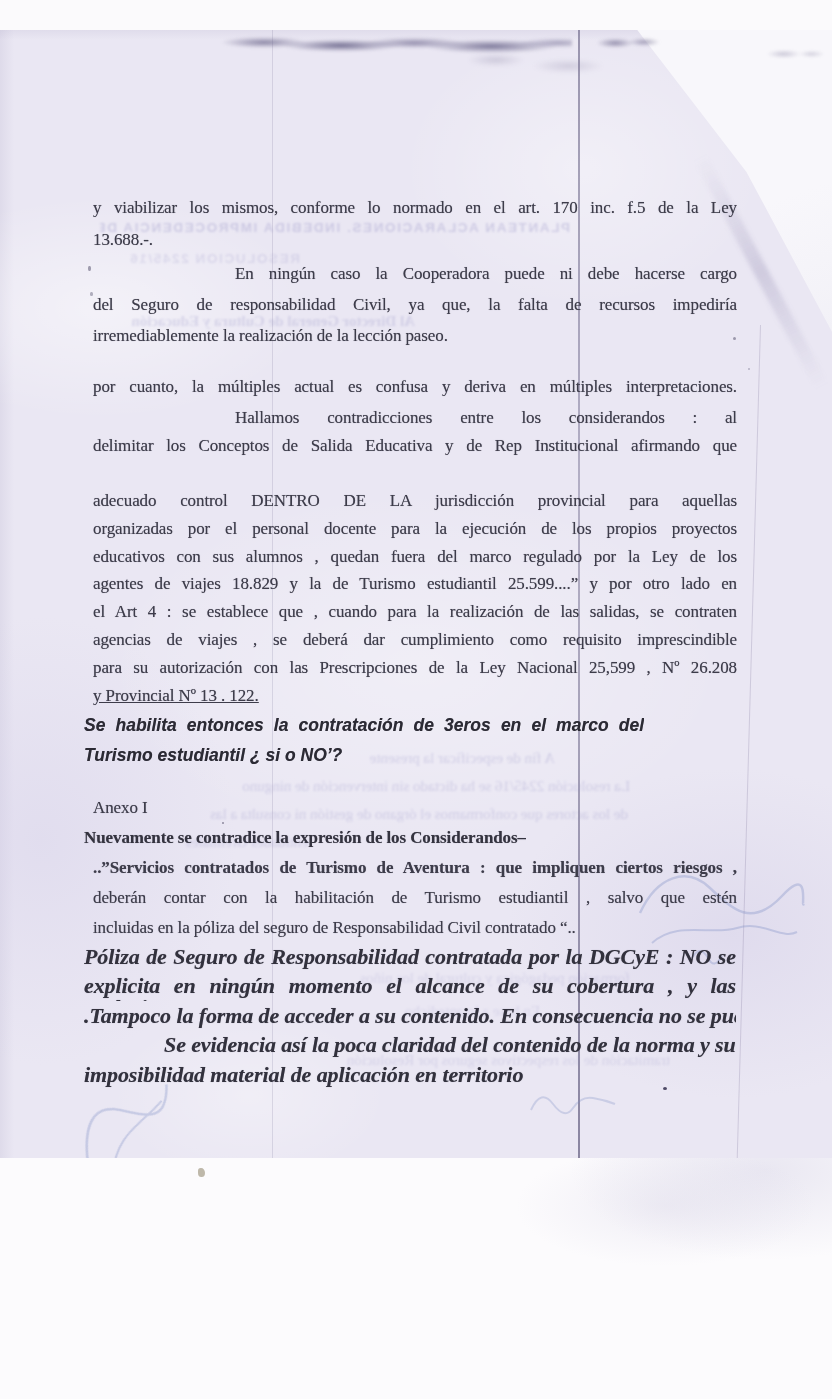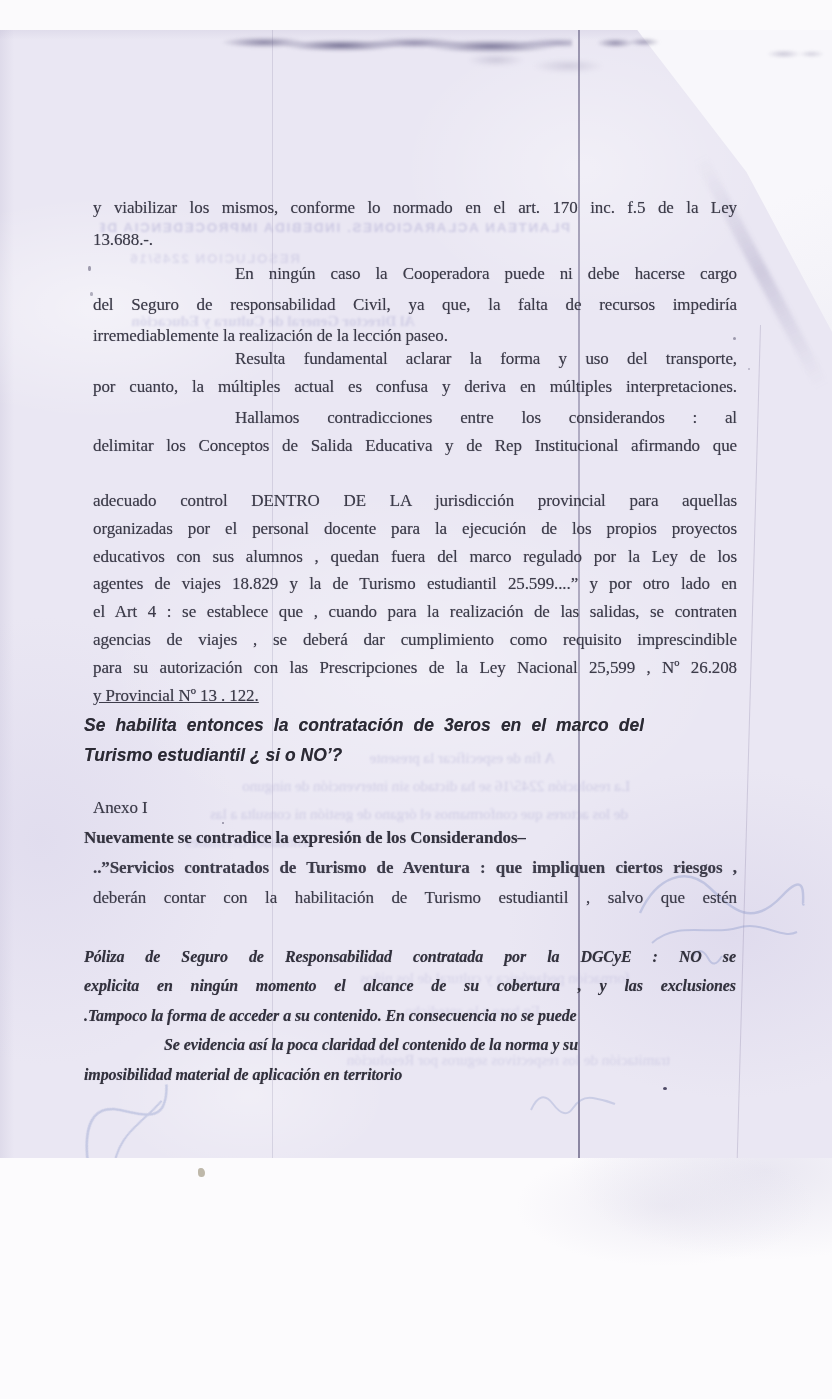--- a/index.html
+++ b/index.html
@@ -60,21 +60,21 @@
       font-size:17px;line-height:22px;letter-spacing:-.1px;color:#3d3c4a;
       text-shadow:0 0 .7px rgba(61,60,74,.55);}
   .j{text-align:justify;text-align-last:justify;}
   .L{width:auto;white-space:nowrap;}
   .ind142{text-indent:142px;}
   .ind80{text-indent:80px;}
   .sans{left:84px;width:560px;font-family:"Liberation Sans",sans-serif;
         font-weight:bold;font-style:italic;font-size:17.5px;letter-spacing:0;
         color:#2b2a34;text-shadow:0 0 .6px rgba(43,42,52,.5);}
   .sb{left:84px;font-weight:bold;color:#34333f;}
-  .sbi{left:84px;width:652px;font-weight:bold;font-style:italic;font-size:16px;color:#32313d;}
+  .sbi{left:84px;width:652px;font-weight:bold;font-style:italic;font-size:22px;color:#32313d;}
   
   .bl{position:absolute;transform:scaleX(-1);color:#8d8ac1;opacity:.26;filter:blur(1px);
       font-size:15px;white-space:nowrap;overflow:hidden;height:20px;}
   .caps{font-family:"Liberation Sans",sans-serif;font-weight:bold;font-size:13.5px;
         letter-spacing:1.6px;opacity:.34;color:#9document591c5;color:#9591c5;}
   
   .hw{position:absolute;opacity:.32;filter:blur(.5px);}
   
   .speck{position:absolute;background:#4e4a66;border-radius:50%;}
 </style>
@@ -123,38 +123,38 @@
     <div class="speck" style="left:222px;top:792px;width:2px;height:2px;opacity:.6;"></div>
     <div class="speck" style="left:88px;top:236px;width:3px;height:5px;opacity:.5;border-radius:40%;"></div>
     <div class="speck" style="left:90px;top:262px;width:3px;height:4px;opacity:.4;border-radius:40%;"></div>
     <div class="speck" style="left:748px;top:338px;width:2px;height:2px;opacity:.35;"></div>
 
     <div class="ln j" style="top:167px;">y viabilizar los mismos, conforme lo normado en el art. 170 inc. f.5 de la Ley</div>
     <div class="ln L" style="top:199px;">13.688.-.</div>
     <div class="ln j ind142" style="top:233px;">En ningún caso la Cooperadora puede ni debe hacerse cargo</div>
     <div class="ln j" style="top:264px;">del Seguro de responsabilidad Civil, ya que, la falta de recursos impediría</div>
     <div class="ln L" style="top:295px;">irremediablemente la realización de la lección paseo.</div>
-    <div class="ln j ind142" style="top:318px;">Resulta fundamental aclarar la forma y uso del transporte,</div>
     <div class="ln j" style="top:346px;">por cuanto, la múltiples actual es confusa y deriva en múltiples interpretaciones.</div>
     <div class="ln j ind142" style="top:377px;">Hallamos contradicciones entre los considerandos : al</div>
     <div class="ln j" style="top:405px;">delimitar los Conceptos de Salida Educativa y de Rep Institucional afirmando que</div>
     <div class="ln j" style="top:460px;">adecuado control DENTRO DE LA jurisdicción provincial para aquellas</div>
     <div class="ln j" style="top:488px;">organizadas por el personal docente para la ejecución de los propios proyectos</div>
     <div class="ln j" style="top:516px;">educativos con sus alumnos , quedan fuera del marco regulado por la Ley de los</div>
     <div class="ln j" style="top:543px;">agentes de viajes 18.829 y la de Turismo estudiantil 25.599....” y por otro lado en</div>
     <div class="ln j" style="top:571px;">el Art 4 : se establece que , cuando para la realización de las salidas, se contraten</div>
     <div class="ln j" style="top:599px;">agencias de viajes , se deberá dar cumplimiento como requisito imprescindible</div>
     <div class="ln j" style="top:627px;">para su autorización con las Prescripciones de la Ley Nacional 25,599 , Nº 26.208</div>
     <div class="ln L" style="top:655px;text-decoration:underline;">y Provincial Nº 13 . 122.</div>
     <div class="ln sans j" style="top:684px;">Se habilita entonces la contratación de 3eros en el marco del</div>
     <div class="ln sans L" style="top:714px;">Turismo estudiantil ¿ si o NO’?</div>
     <div class="ln L" style="top:767px;">Anexo I</div>
     <div class="ln sb L" style="top:797px;">Nuevamente se contradice la expresión de los Considerandos–</div>
     <div class="ln j" style="top:827px;font-weight:bold;">..”Servicios contratados de Turismo de Aventura : que impliquen ciertos riesgos ,</div>
     <div class="ln j" style="top:857px;">deberán contar con la habilitación de Turismo estudiantil , salvo que estén</div>
+    <div class="ln L" style="top:887px;">incluidas en la póliza del seguro de Responsabilidad Civil contratado “..</div>
     <div class="ln sbi j" style="top:916px;">Póliza de Seguro de Responsabilidad contratada por la DGCyE : NO se</div>
     <div class="ln sbi j" style="top:945px;">explicita en ningún momento el alcance de su cobertura , y las exclusiones</div>
     <div class="ln sbi L" style="top:975px;">.Tampoco la forma de acceder a su contenido. En consecuencia no se puede</div>
     <div class="ln sbi L ind80" style="top:1004px;">Se evidencia así la poca claridad del contenido de la norma y su</div>
     <div class="ln sbi L" style="top:1034px;">imposibilidad material de aplicación en territorio</div>
 
     <div class="bottom-edge"></div>
   </div>
 
   <div style="position:absolute;left:0;top:1158px;width:832px;height:241px;

